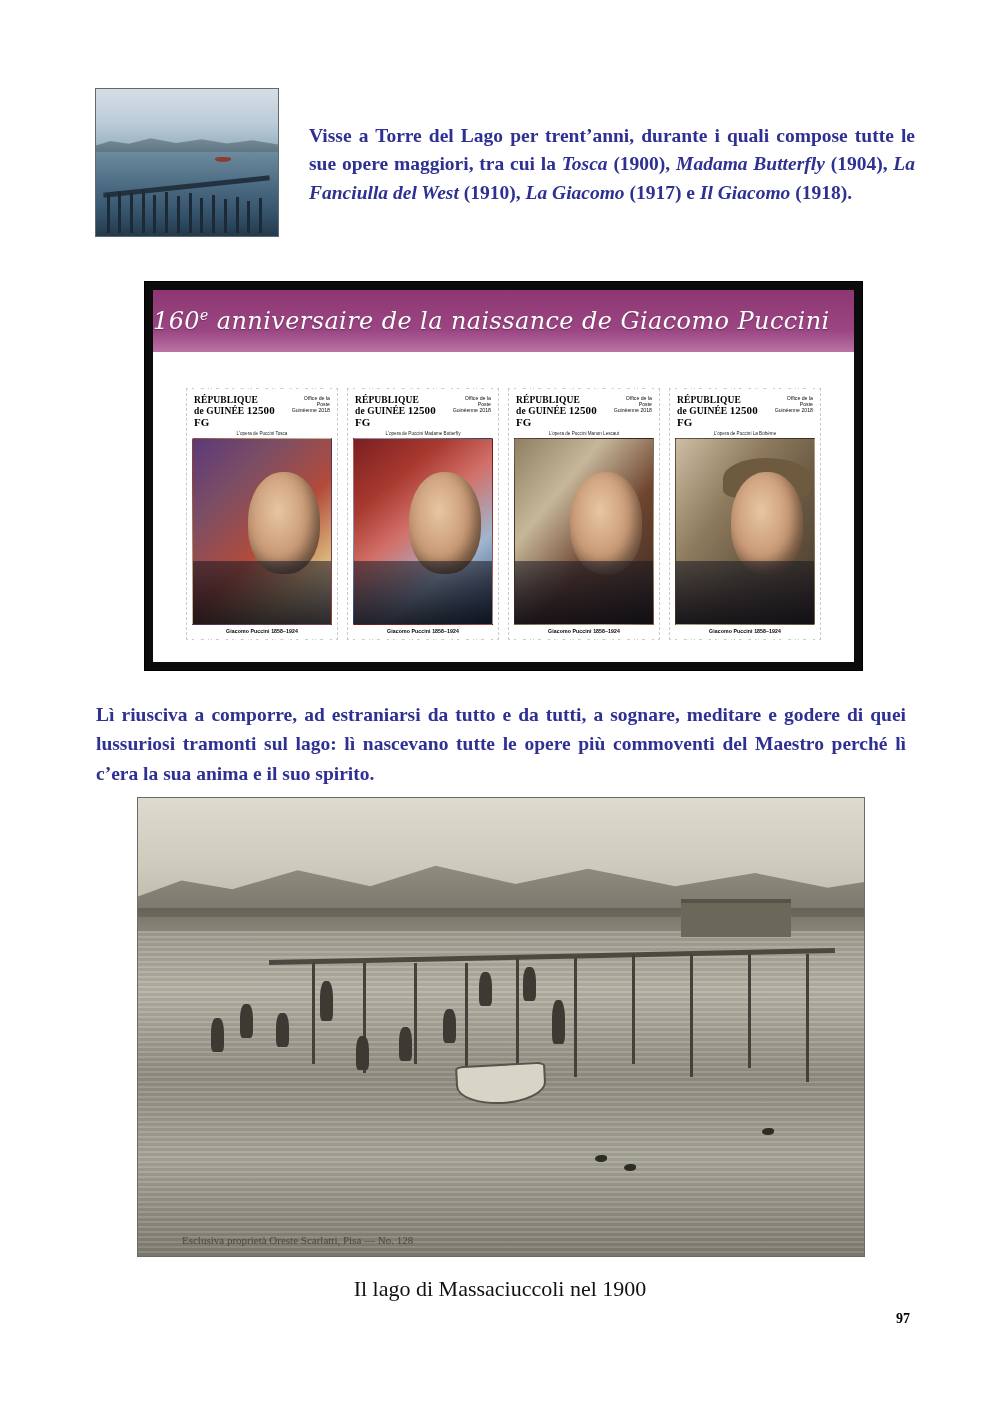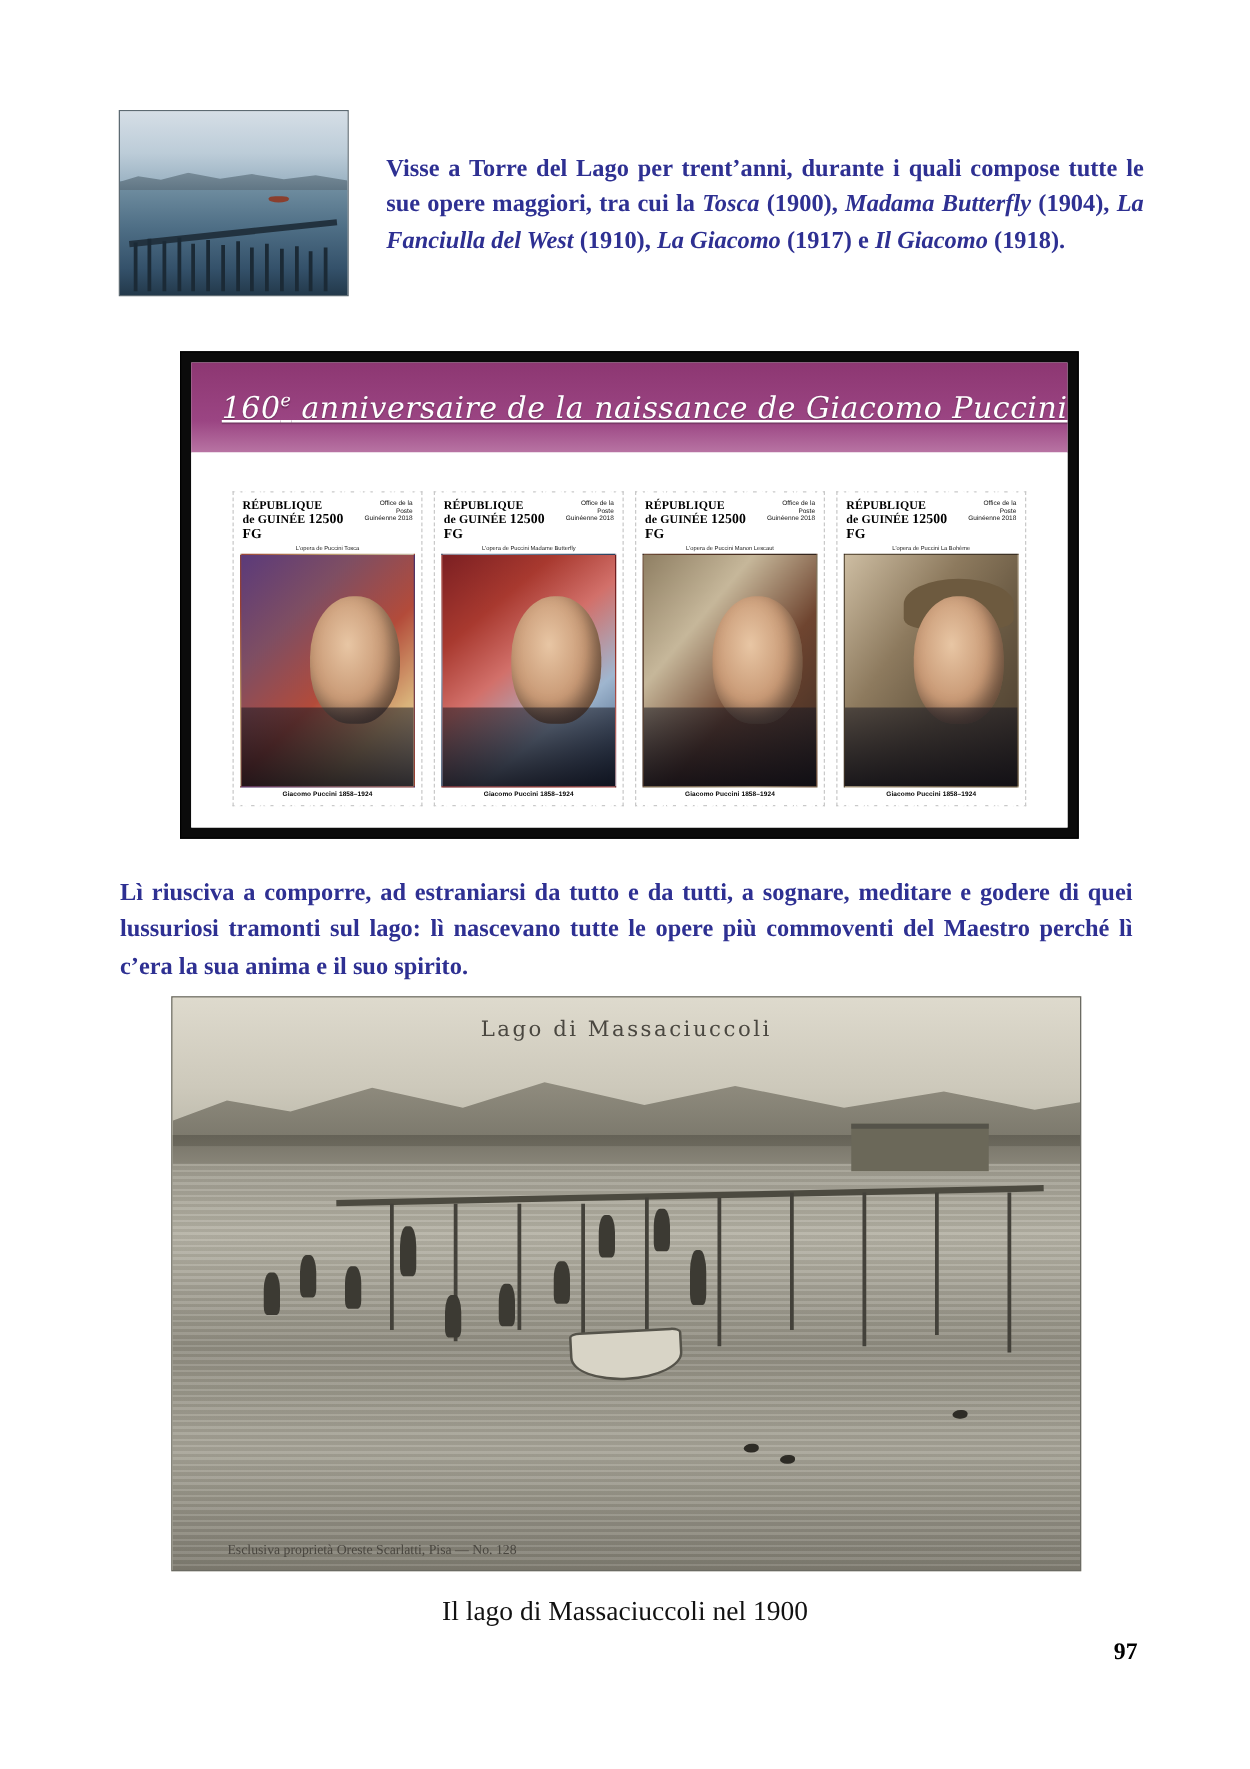--- a/index.html
+++ b/index.html
@@ -103,28 +103,27 @@
   }
   .stamp-inner {
     width: 100%;
     height: 100%;
     background: #fdfdfd;
     box-sizing: border-box;
     display: flex;
     flex-direction: column;
   }
   .stamp-banner {
-    height: 72px;
+    height: 62px;
     background: #8f3a75;
     background: linear-gradient(to bottom,#8d3772,#9b4583 65%, #b874a3 100%);
     display: flex;
     align-items: center;
-    justify-content: flex-end;
+    justify-content: flex-start;
     color: #fff;
-    text-decoration: underline;
   }
   .stamp-banner span {
     font-family: "DejaVu Serif", serif;
     font-style: italic;
     font-size: 24px;
     letter-spacing: .4px;
     text-shadow: 0 1px 1px rgba(0,0,0,.35);
   }
   .stamp-banner sup { font-size: 14px; }
   .stamp-body {
@@ -370,21 +369,21 @@
     left: 0; right: 0;
     top: 1276px;
     text-align: center;
     font-size: 22px;
     color: #111;
   }
   .page-number {
     position: absolute;
     right: 90px;
     top: 1311px;
-    font-size: 19px;
+    font-size: 14px;
     font-weight: bold;
   }
 </style>
 </head>
 <body>
 
 <div class="intro-row">
   <div class="lake-thumb">
     <div class="sky"></div>
     <div class="hills"></div>
@@ -535,18 +534,17 @@
   <div class="pc-figure" style="left:47%;top:38%"></div>
   <div class="pc-figure" style="left:53%;top:37%"></div>
   <div class="pc-figure" style="left:57%;top:44%;height:44px"></div>
 
   <div class="pc-boat"></div>
 
   <div class="pc-duck" style="left:63%;top:78%"></div>
   <div class="pc-duck" style="left:67%;top:80%"></div>
   <div class="pc-duck" style="left:86%;top:72%"></div>
 
-  <div class="pc-title">Lago di Massaciuccoli</div>
   <div class="pc-credit">Esclusiva proprietà Oreste Scarlatti, Pisa — No. 128</div>
 </div>
 
 <div class="fig-caption">Il lago di Massaciuccoli nel 1900</div>
 <div class="page-number">97</div>
 
 </body></html>

